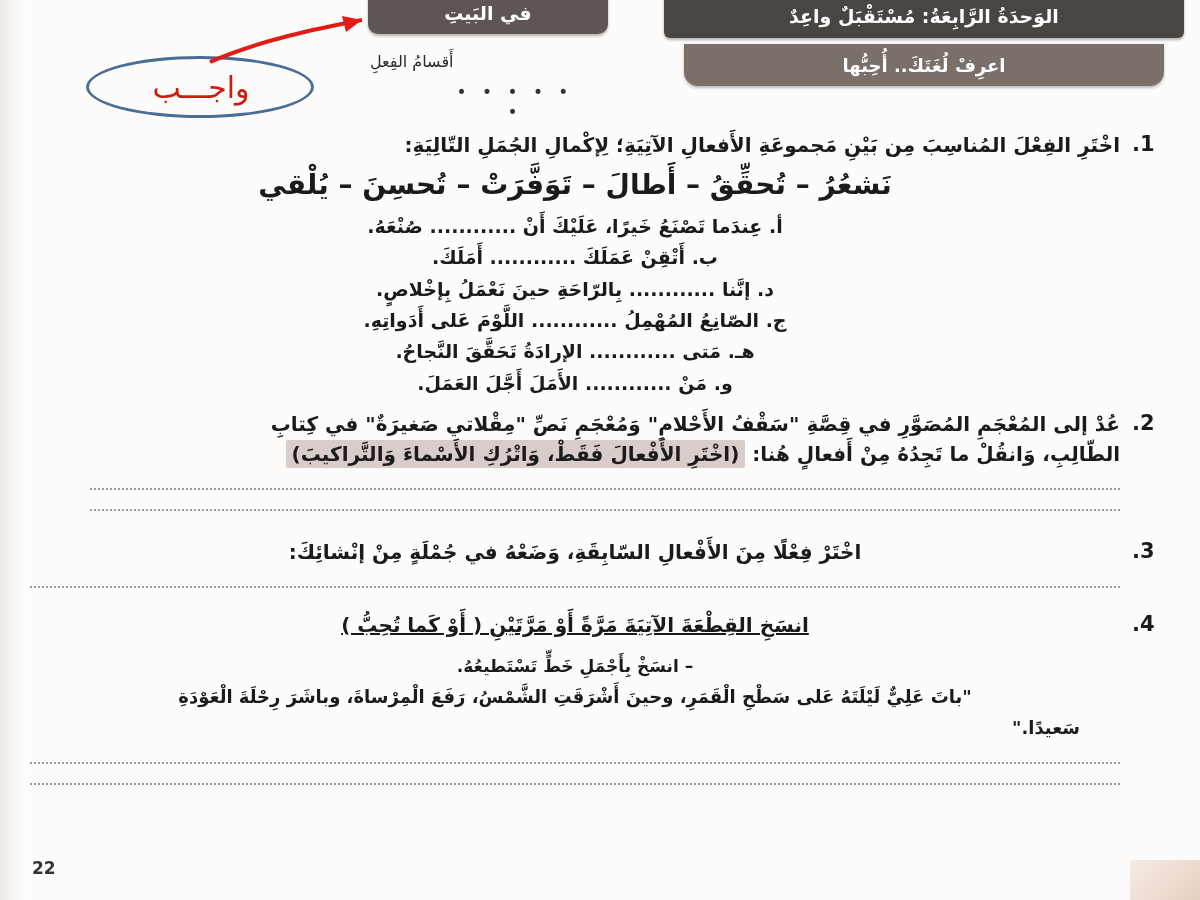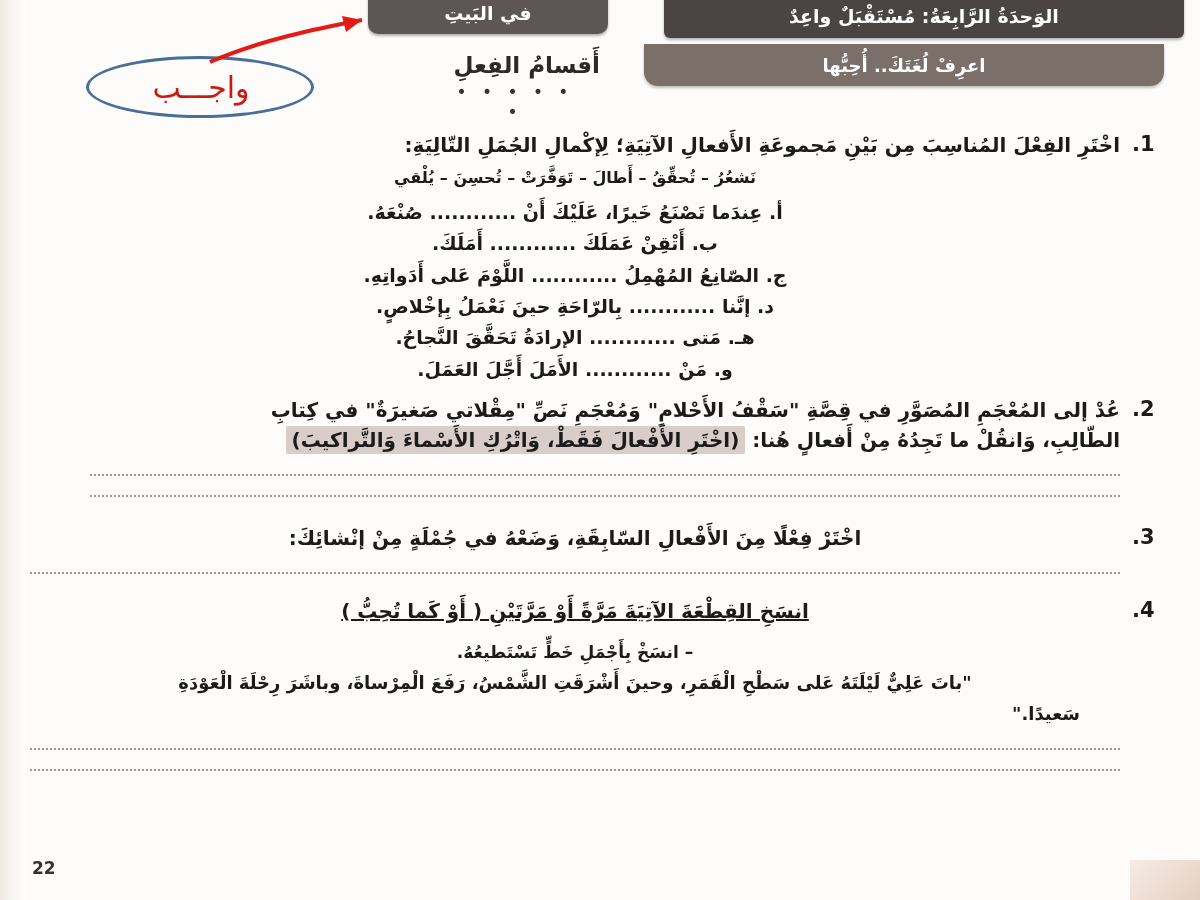--- a/index.html
+++ b/index.html
@@ -35,21 +35,21 @@
     justify-content: center;
     font-size: 19px;
     font-weight: bold;
     letter-spacing: 0.2px;
     box-shadow: 0 2px 3px rgba(0,0,0,.3);
   }
   .tab-sub {
     position: absolute;
     top: 44px;
     right: 36px;
-    width: 520px;
+    width: 480px;
     height: 42px;
     background: #7a6f69;
     border-radius: 0 0 14px 14px;
     color: #ffffff;
     display: flex;
     align-items: center;
     justify-content: center;
     font-size: 18px;
     font-weight: bold;
     box-shadow: 0 2px 3px rgba(0,0,0,.25);
@@ -68,23 +68,23 @@
     justify-content: center;
     font-size: 19px;
     font-weight: bold;
     box-shadow: 0 2px 3px rgba(0,0,0,.3);
   }
   .section-title {
     position: absolute;
     top: 52px;
     right: 600px;
     width: 230px;
-    text-align: right;
-    font-size: 23px;
-    font-weight: bold;
+    text-align: left;
+    font-size: 16px;
+    font-weight: normal;
     color: #2a2a2a;
   }
   .dots {
     position: absolute;
     top: 82px;
     right: 625px;
     width: 120px;
     text-align: center;
     color: #333;
     font-size: 17px;
@@ -150,21 +150,21 @@
   .q-body {
     flex: 1;
   }
   .q-text {
     font-size: 20px;
     font-weight: bold;
     line-height: 1.5;
   }
   .verbs-line {
     text-align: center;
-    font-size: 16px;
+    font-size: 28px;
     font-weight: bold;
     margin: 8px 0 10px 0;
   }
   .items {
     padding-right: 0;
   }
   .item {
     font-size: 19px;
     font-weight: bold;
     line-height: 1.65;
@@ -255,22 +255,22 @@
   <div class="content">
 
     <div class="q">
       <div class="q-num">1.</div>
       <div class="q-body">
         <div class="q-text">اخْتَرِ الفِعْلَ المُناسِبَ مِن بَيْنِ مَجموعَةِ الأَفعالِ الآتِيَةِ؛ لِإكْمالِ الجُمَلِ التّالِيَةِ:</div>
         <div class="verbs-line">نَشعُرُ – تُحقِّقُ – أَطالَ – تَوَفَّرَتْ – تُحسِنَ – يُلْقي</div>
         <div class="items">
           <div class="item">أ. عِندَما تَصْنَعُ خَيرًا، عَلَيْكَ أَنْ ............ صُنْعَهُ.</div>
           <div class="item">ب. أَتْقِنْ عَمَلَكَ ............ أَمَلَكَ.</div>
+          <div class="item">د. إنَّنا ............ بِالرّاحَةِ حينَ نَعْمَلُ بِإخْلاصٍ.</div>
           <div class="item">ج. الصّانِعُ المُهْمِلُ ............ اللَّوْمَ عَلى أَدَواتِهِ.</div>
-          <div class="item">د. إنَّنا ............ بِالرّاحَةِ حينَ نَعْمَلُ بِإخْلاصٍ.</div>
           <div class="item">هـ. مَتى ............ الإرادَةُ تَحَقَّقَ النَّجاحُ.</div>
           <div class="item">و. مَنْ ............ الأَمَلَ أَجَّلَ العَمَلَ.</div>
         </div>
       </div>
     </div>
 
     <div class="q" style="margin-top:10px;">
       <div class="q-num">2.</div>
       <div class="q-body">
         <div class="q-text">عُدْ إلى المُعْجَمِ المُصَوَّرِ في قِصَّةِ "سَقْفُ الأَحْلامِ" وَمُعْجَمِ نَصِّ "مِقْلاتي صَغيرَةٌ" في كِتابِ</div>

